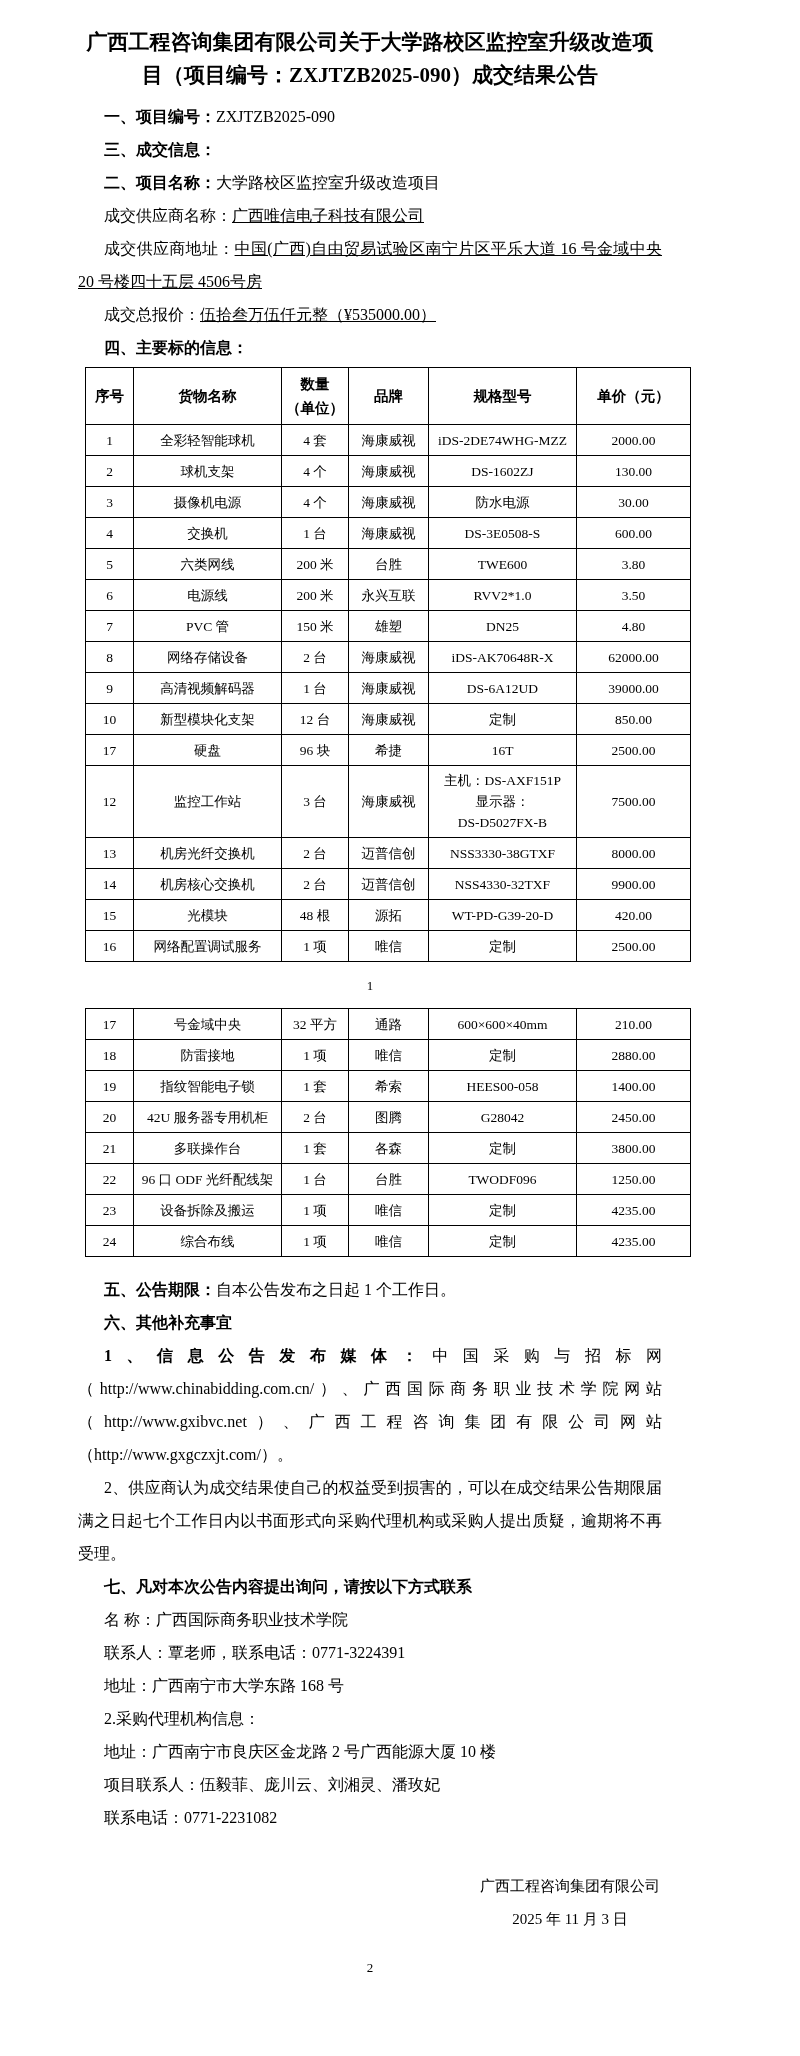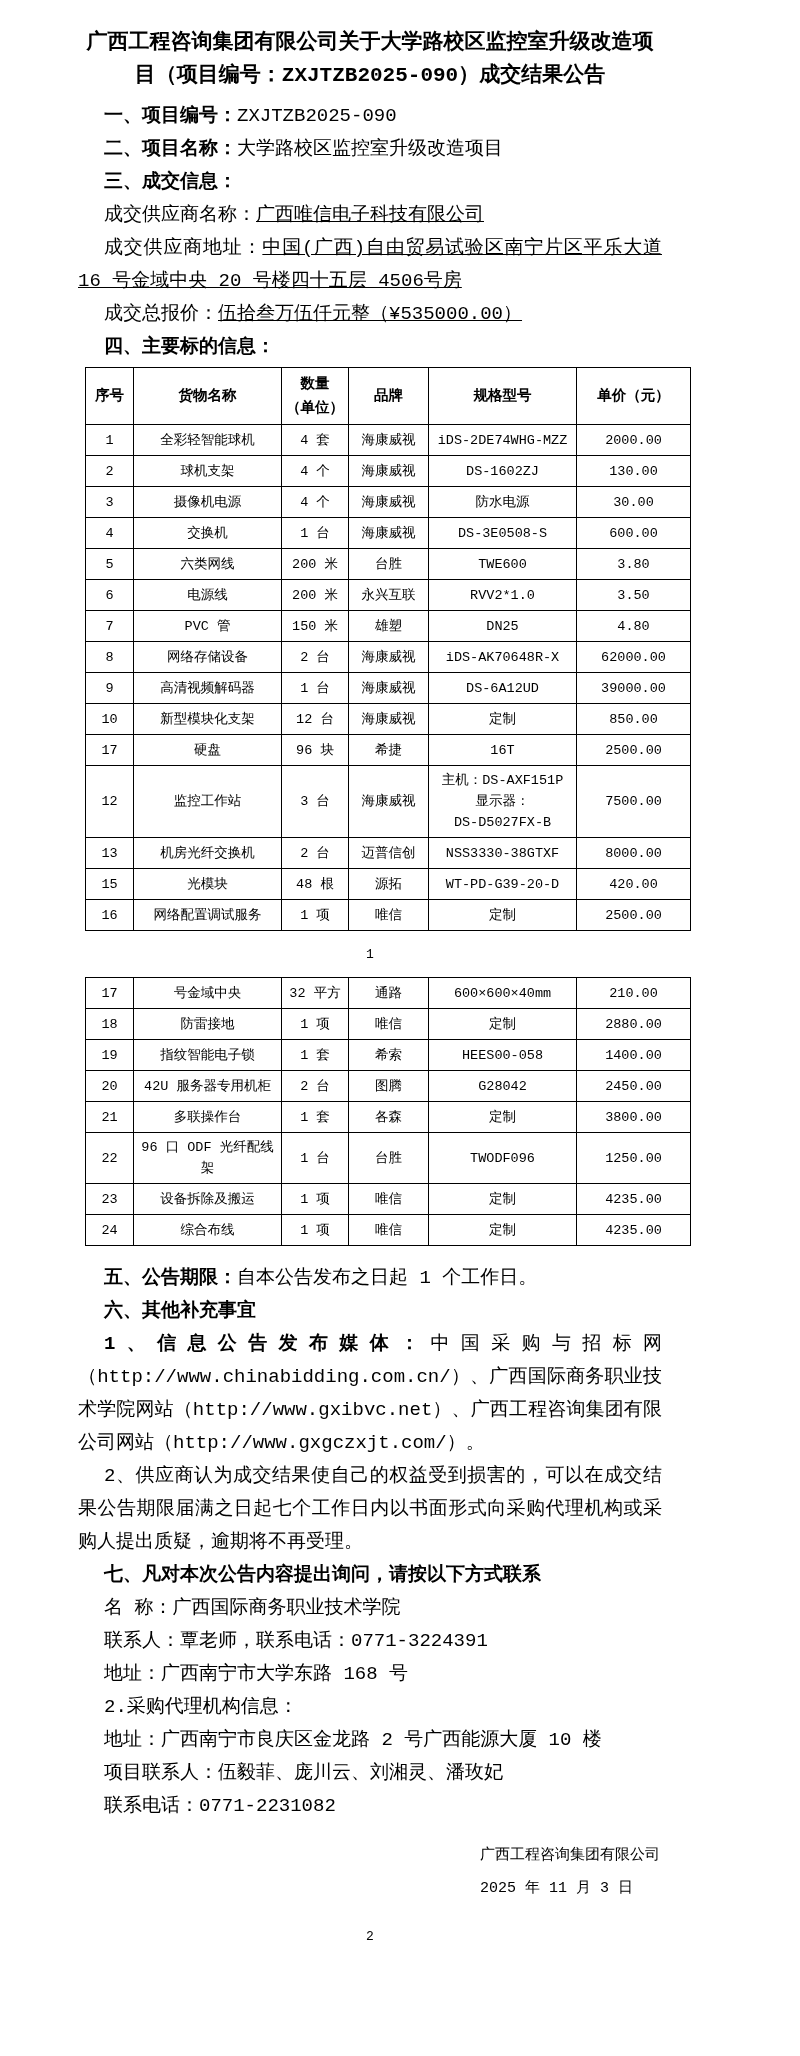--- a/index.html
+++ b/index.html
@@ -3,32 +3,32 @@
 <meta charset="utf-8">
 <style>
   html,body{margin:0;padding:0;background:#ffffff;}
   .page{
     position:relative;
     width:724px;height:2056px;
     box-sizing:border-box;
     padding:26px 62px 20px 78px;
     background:#ffffff;
     color:#000000;
-    font-family:Liberation Mono, monospace;
+    font-family:Liberation Serif, serif;
     overflow:hidden;
   }
   .doc-title{
     font-size:21px;
     font-weight:bold;
     line-height:33px;
     text-align:center;
     margin:0 0 8px 0;
   }
   .ln{
-    font-size:19px;
+    font-size:16px;
     line-height:33px;
     margin:0;
     text-indent:26px;
     text-align:justify;
   }
   .ln b{font-weight:bold;}
   .goods-table{
     border-collapse:collapse;
     table-layout:fixed;
     width:605px;
@@ -52,41 +52,42 @@
   }
   .goods-table tbody td{height:22px;}
   .pgnum{
     text-align:center;
     font-size:13px;
     line-height:20px;
     margin:14px 0 12px 0;
   }
   .sig{
     width:max-content;
-    margin:16px 2px 0 auto;
+    margin:36px 2px 0 auto;
+    text-align:center;
   }
   .sig p{
     font-size:15px;
     line-height:33px;
     margin:0;
     text-indent:0;
   }
 </style>
 </head>
 <body>
 
 <div class="page">
 
   <h1 class="doc-title">广西工程咨询集团有限公司关于大学路校区监控室升级改造项目（项目编号：ZXJTZB2025-090）成交结果公告</h1>
 
   <p class="ln"><b>一、项目编号：</b><span>ZXJTZB2025-090</span></p>
 
+  <p class="ln"><b>三、成交信息：</b></p>
+
   <p class="ln"><b>二、项目名称：</b><span>大学路校区监控室升级改造项目</span></p>
-
-  <p class="ln"><b>三、成交信息：</b></p>
 
   <p class="ln"><span>成交供应商名称：</span><u>广西唯信电子科技有限公司</u></p>
 
   <p class="ln"><span>成交供应商地址：</span><u>中国(广西)自由贸易试验区南宁片区平乐大道 16 号金域中央 20 号楼四十五层 4506号房</u></p>
 
   <p class="ln"><span>成交总报价：</span><u>伍拾叁万伍仟元整（¥535000.00）</u></p>
 
   <p class="ln"><b>四、主要标的信息：</b></p>
 
   <table class="goods-table">
@@ -210,20 +211,28 @@
         </tr>
         <tr>
           <td>13</td>
           <td>机房光纤交换机</td>
           <td>2 台</td>
           <td>迈普信创</td>
           <td>NSS3330-38GTXF</td>
           <td>8000.00</td>
         </tr>
         <tr>
+          <td>14</td>
+          <td>机房核心交换机</td>
+          <td>2 台</td>
+          <td>迈普信创</td>
+          <td>NSS4330-32TXF</td>
+          <td>9900.00</td>
+        </tr>
+        <tr>
           <td>15</td>
           <td>光模块</td>
           <td>48 根</td>
           <td>源拓</td>
           <td>WT-PD-G39-20-D</td>
           <td>420.00</td>
         </tr>
         <tr>
           <td>16</td>
           <td>网络配置调试服务</td>

